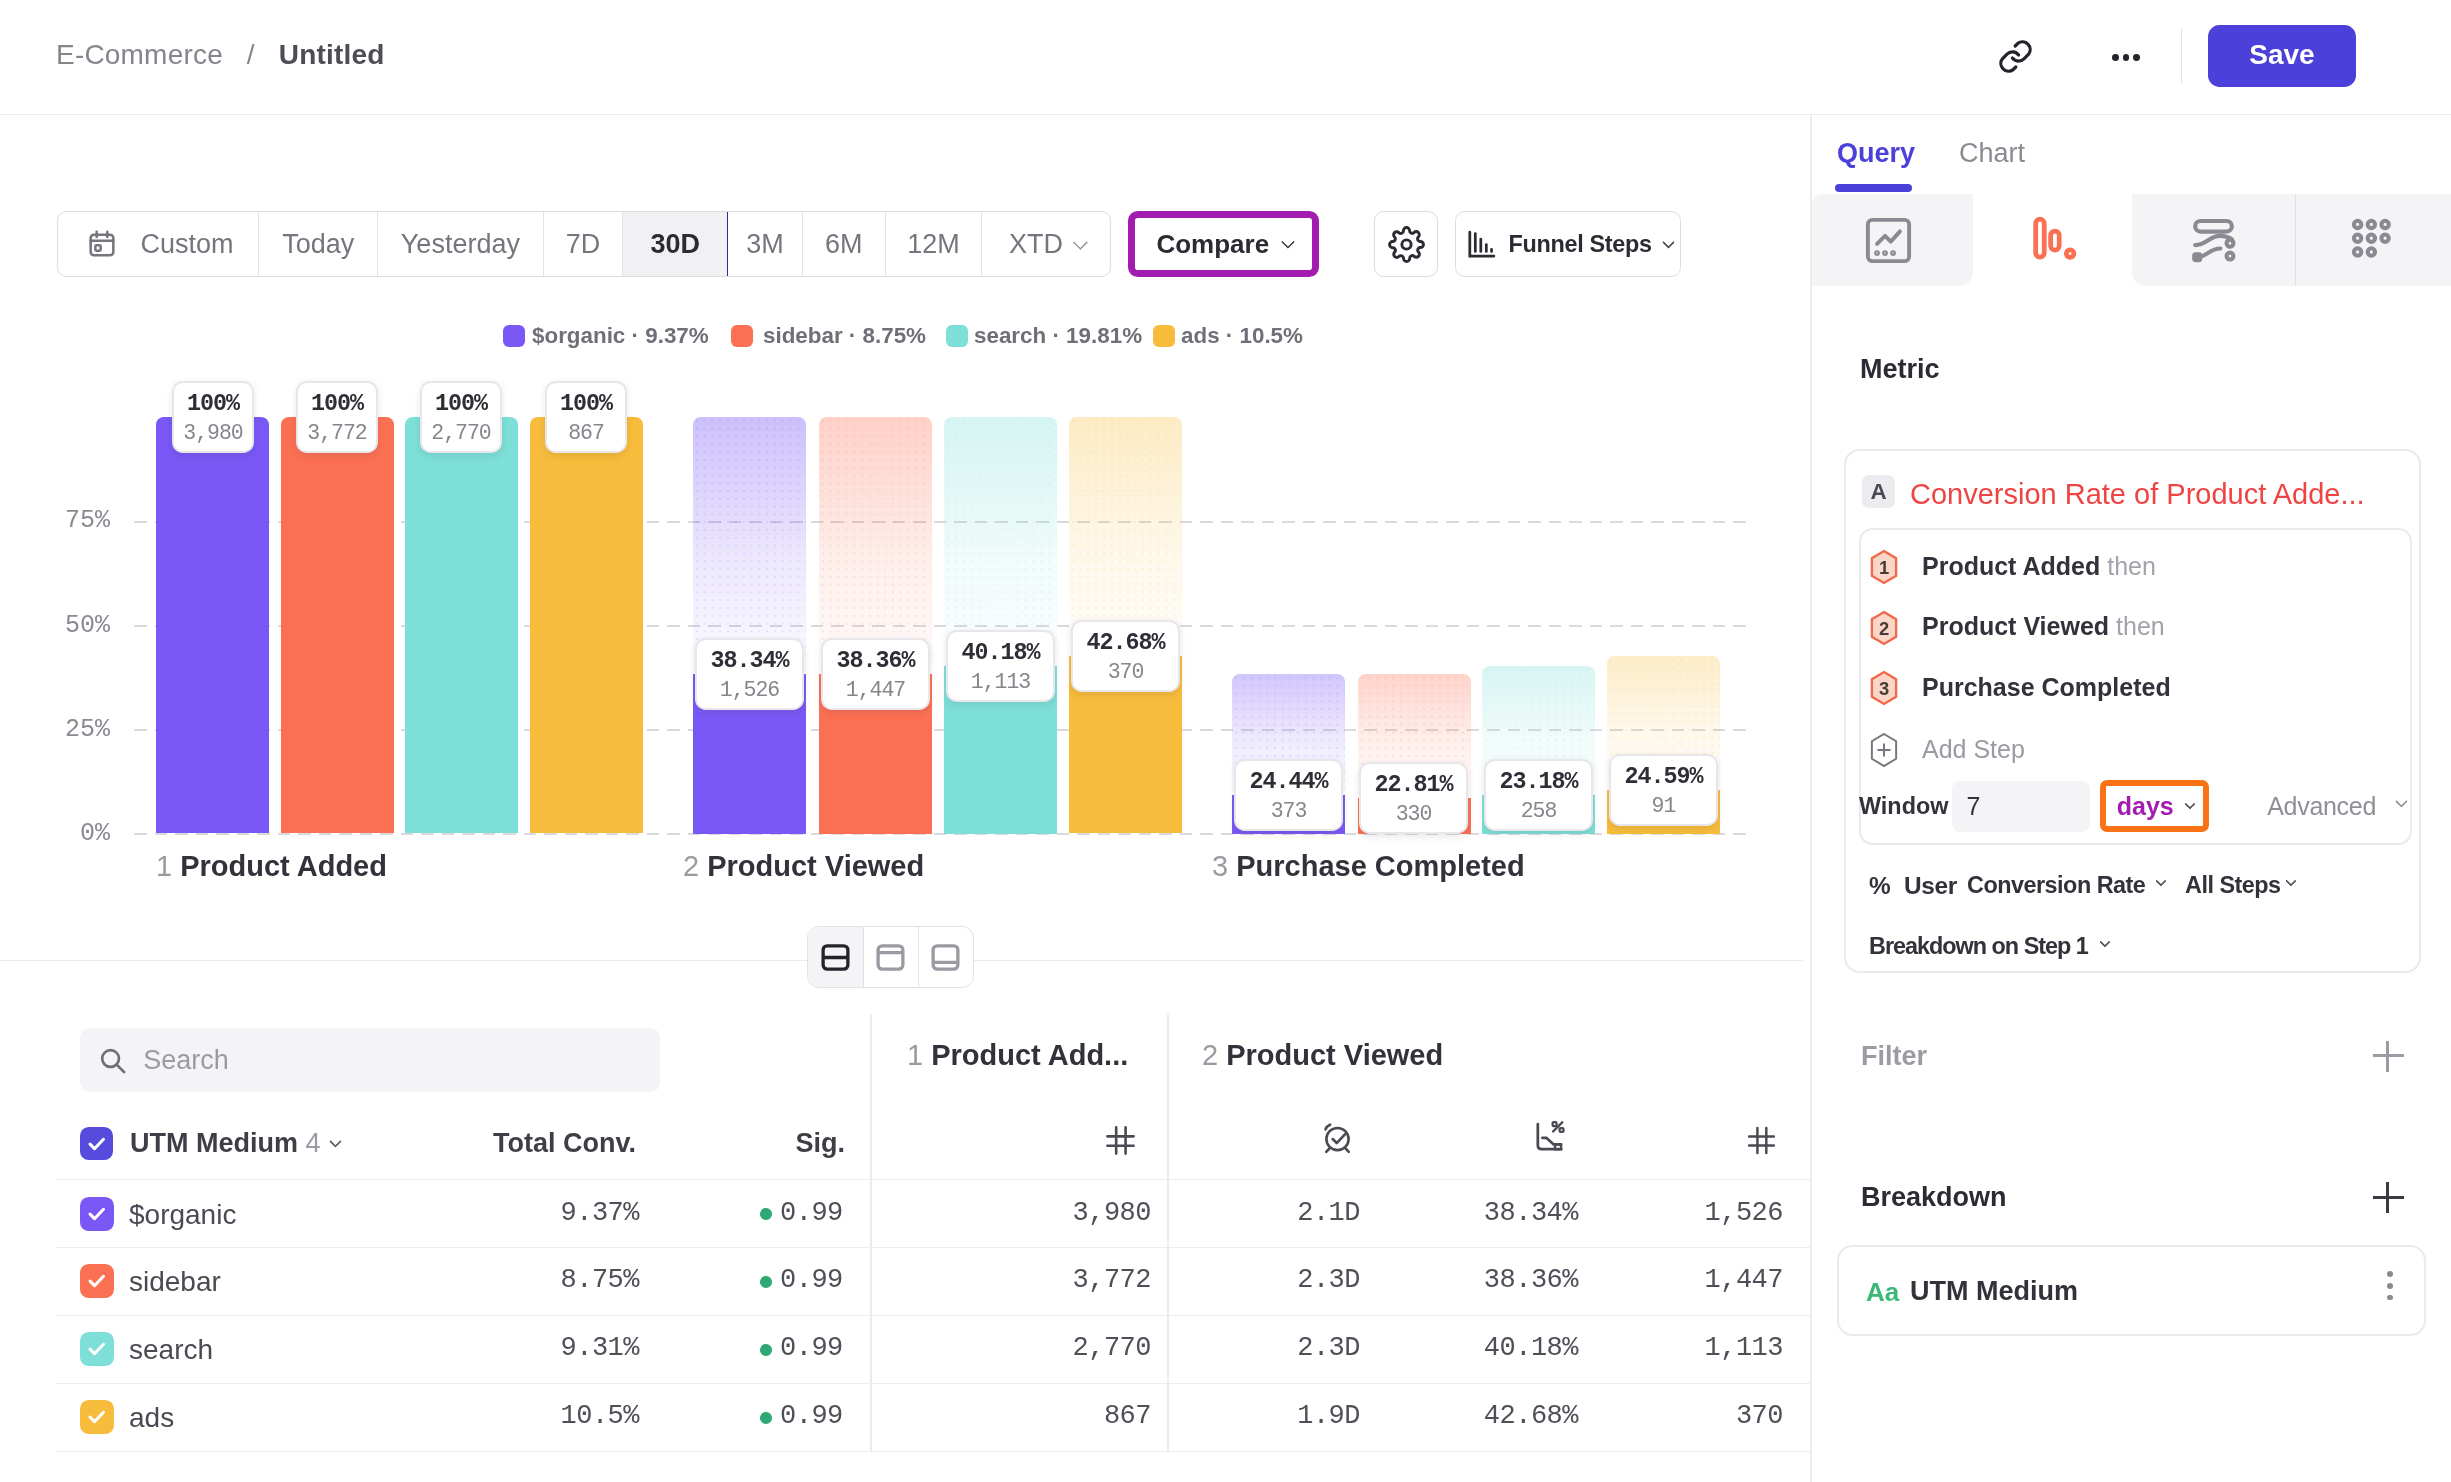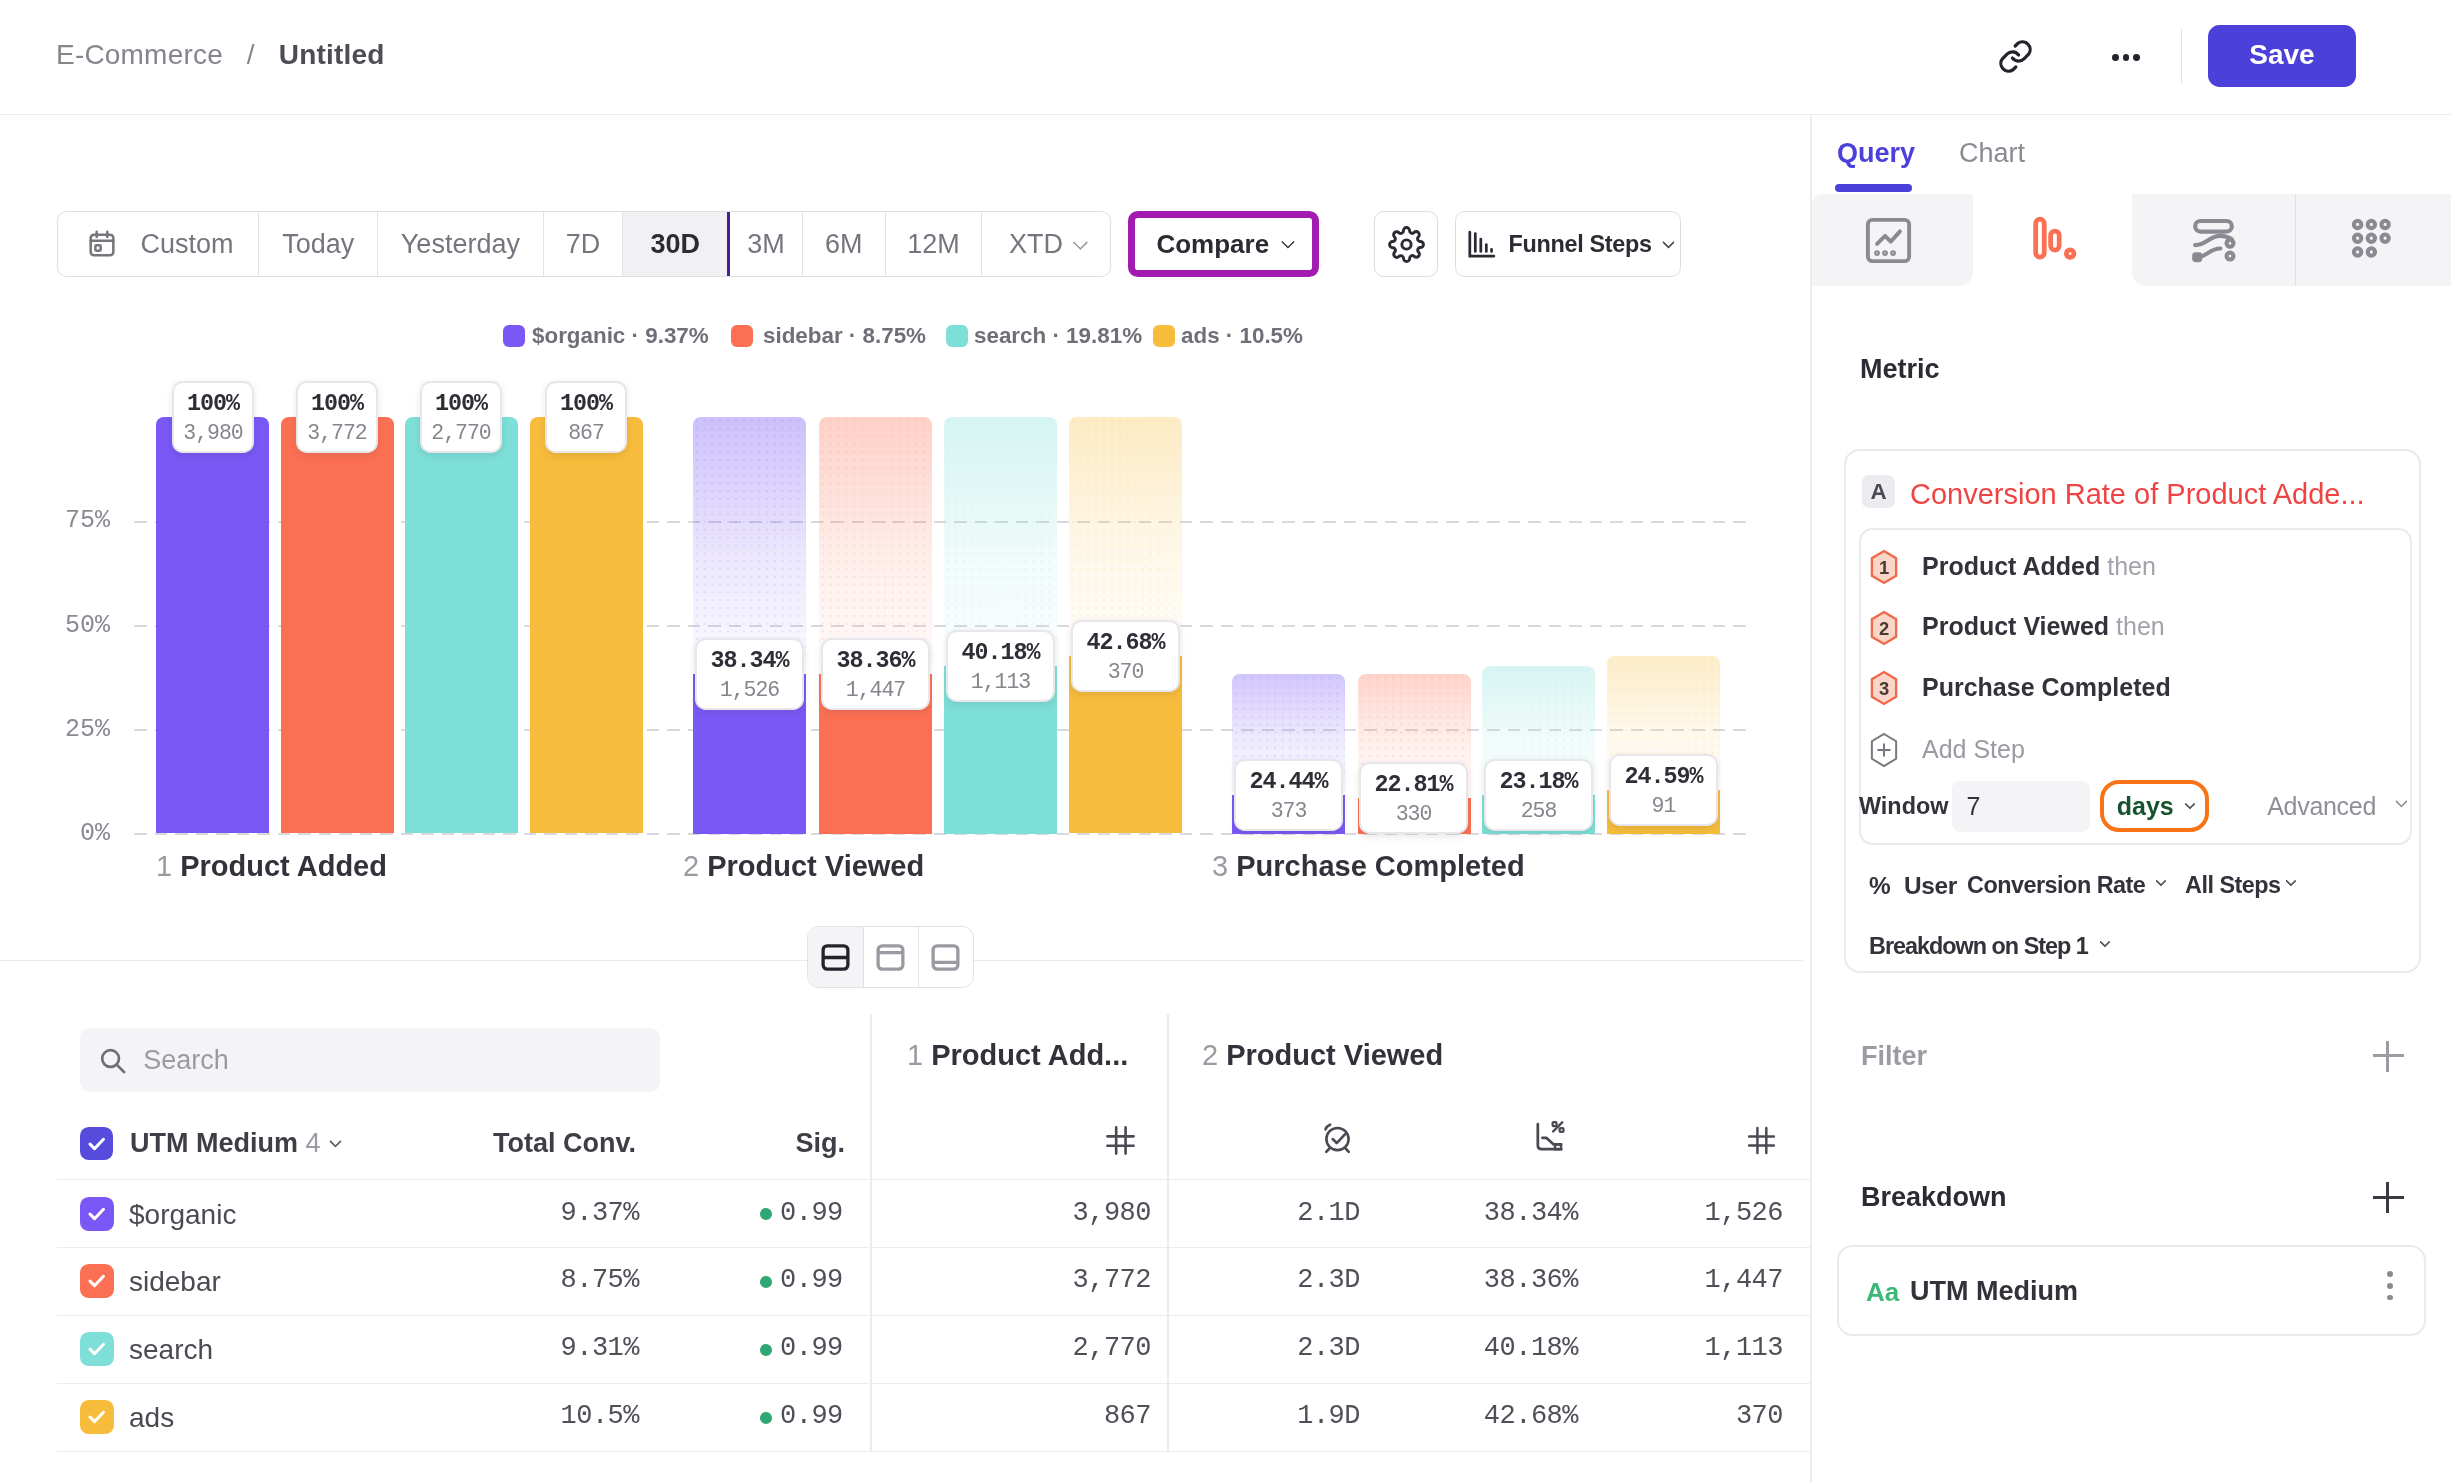--- a/index.html
+++ b/index.html
@@ -37,21 +37,21 @@
         <rect x="3.5" y="5" width="17" height="15.5" rx="2.5"></rect>
         <path d="M3.5 9.5h17M8 2.8v4M16 2.8v4"></path>
         <rect x="7" y="13" width="4" height="4" rx="0.8"></rect>
       </svg>
     <span>Custom</span>
   </div>
   <div style="width:119px;height:100%;display:flex;align-items:center;justify-content:center;border-left:1px solid #e3e3e8">Today</div>
   <div style="width:166px;height:100%;display:flex;align-items:center;justify-content:center;border-left:1px solid #e3e3e8">Yesterday</div>
   <div style="width:80px;height:100%;display:flex;align-items:center;justify-content:center;border-left:1px solid #e3e3e8">7D</div>
   <div style="width:105px;height:100%;display:flex;align-items:center;justify-content:center;border-left:1px solid #e3e3e8;background:#f1f1f3;color:#2b2b33;font-weight:700">30D</div>
-  <div style="width:75px;height:100%;display:flex;align-items:center;justify-content:center;border-left:3px solid #4c1d95">3M</div>
+  <div style="width:75px;height:100%;display:flex;align-items:center;justify-content:center;border-left:1px solid #4c1d95">3M</div>
   <div style="width:83px;height:100%;display:flex;align-items:center;justify-content:center;border-left:1px solid #e3e3e8">6M</div>
   <div style="width:97px;height:100%;display:flex;align-items:center;justify-content:center;border-left:1px solid #e3e3e8">12M</div>
   <div style="width:129px;height:100%;display:flex;align-items:center;justify-content:center;gap:9.8px;border-left:1px solid #e3e3e8">XTD <span class="chev" style="border-color:#9a9aa2"></span></div>
 </div>
 
 <div class="abs" style="left:1128px;top:211px;width:191px;height:66px;border:7px solid #a21caf;border-radius:9.8px;display:flex;align-items:center;justify-content:center;gap:11.7px;font-size:26px;font-weight:600;color:#2b2b33">Compare <span class="chev" style="border-color:#44444c;width:9.8px;height:9.8px"></span></div>
 
 <div class="abs" style="left:1374px;top:211px;width:64px;height:66px;border:1px solid #dcdce2;border-radius:9.8px;display:flex;align-items:center;justify-content:center">
   <svg width="37" height="37" viewBox="0 0 24 24" fill="none" stroke="#2b2b33" stroke-width="1.9" stroke-linejoin="round">
       <circle cx="12" cy="12" r="3"></circle>
@@ -358,21 +358,21 @@
 <div class="abs" style="left:1922px;top:673px;font-size:25px;font-weight:700;color:#32323a">Purchase Completed</div>
 
 <svg class="abs" style="left:1868px;top:732px" width="32" height="36" viewBox="0 0 33 37">
     <path d="M16.5 2 L29 9.5 V27.5 L16.5 35 L4 27.5 V9.5 Z" fill="none" stroke="#75757d" stroke-width="2"></path>
     <path d="M16.5 12.5v12M10.5 18.5h12" stroke="#75757d" stroke-width="2" stroke-linecap="round"></path>
   </svg>
 <div class="abs" style="left:1922px;top:735px;font-size:25px;font-weight:500;color:#9a9aa2">Add Step</div>
 
 <div class="abs" style="left:1859px;top:793px;font-size:23.4px;font-weight:600;color:#32323a">Window</div>
 <div class="abs" style="left:1952px;top:781px;width:138px;height:51px;background:#f4f4f6;border-radius:7.8px;line-height:51px;padding-left:14.6px;font-size:25px;color:#32323a">7</div>
-<div class="abs" style="left:2100px;top:780px;width:109px;height:52px;background:#fff;border:4px solid #f97316;border-radius:19px;display:flex;align-items:center;justify-content:center;gap:10.7px;font-size:25px;font-weight:600;color:#14532d">days <span class="chev" style="border-color:#55555e;width:7.8px;height:7.8px;border-width:2.4px"></span></div>
+<div class="abs" style="left:2100px;top:780px;width:109px;height:52px;background:#fff;border:6px solid #f97316;border-radius:7px;display:flex;align-items:center;justify-content:center;gap:10.7px;font-size:25px;font-weight:600;color:#a21caf">days <span class="chev" style="border-color:#55555e;width:7.8px;height:7.8px;border-width:2.4px"></span></div>
 <div class="abs" style="left:2233px;top:792px;width:143px;text-align:right;font-size:25px;font-weight:500;color:#8f8f98;letter-spacing:-0.3px">Advanced</div>
 <span class="chev abs" style="left:2395px;top:799px;border-color:#8f8f98;width:8.8px;height:8.8px;border-width:2.4px"></span>
 
 <div class="abs" style="left:1869px;top:872px;font-size:24.4px;font-weight:600;color:#32323a">%</div>
 <div class="abs" style="left:1904px;top:872px;font-size:24.4px;font-weight:600;color:#32323a;letter-spacing:-0.3px">User</div>
 <div class="abs" style="left:1967px;top:872px;font-size:23.4px;font-weight:700;color:#32323a;letter-spacing:-0.5px">Conversion Rate</div>
 <span class="chev abs" style="left:2155px;top:879px;border-color:#55555e;width:7.8px;height:7.8px;border-width:2.4px"></span>
 <div class="abs" style="left:2185px;top:872px;font-size:23.4px;font-weight:700;color:#32323a;letter-spacing:-0.5px">All Steps</div>
 <span class="chev abs" style="left:2285px;top:879px;border-color:#55555e;width:7.8px;height:7.8px;border-width:2.4px"></span>
 

